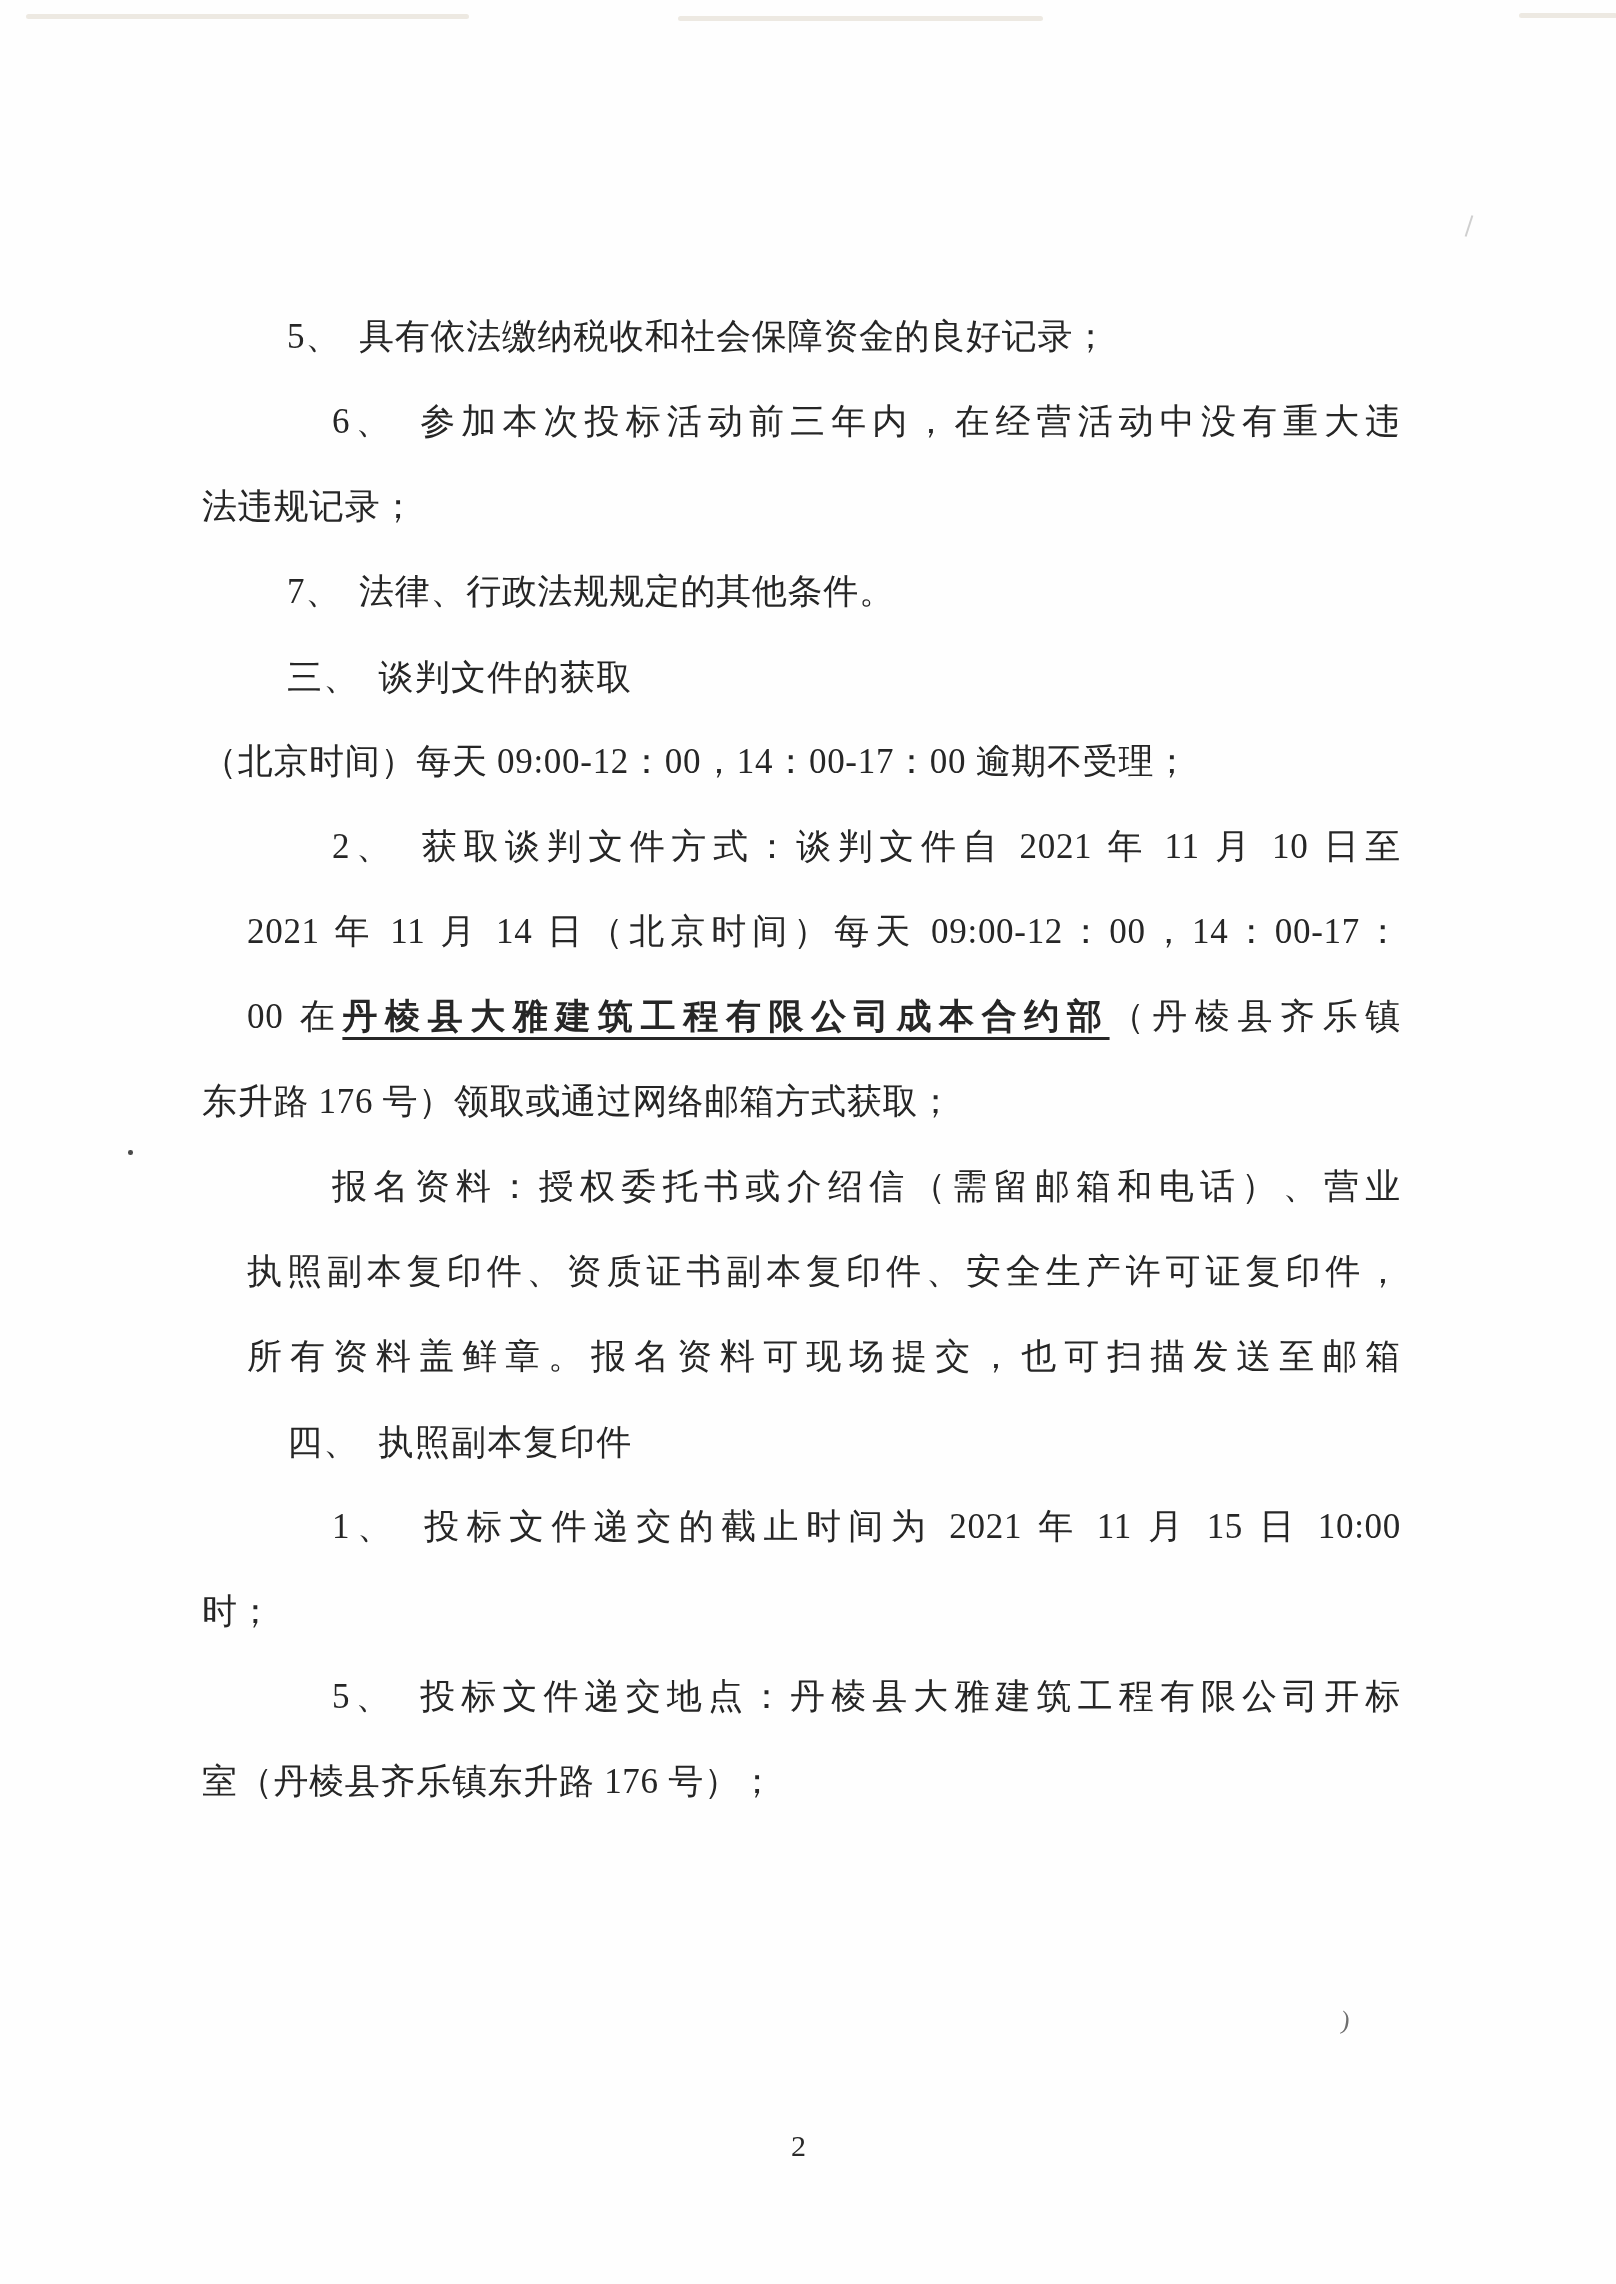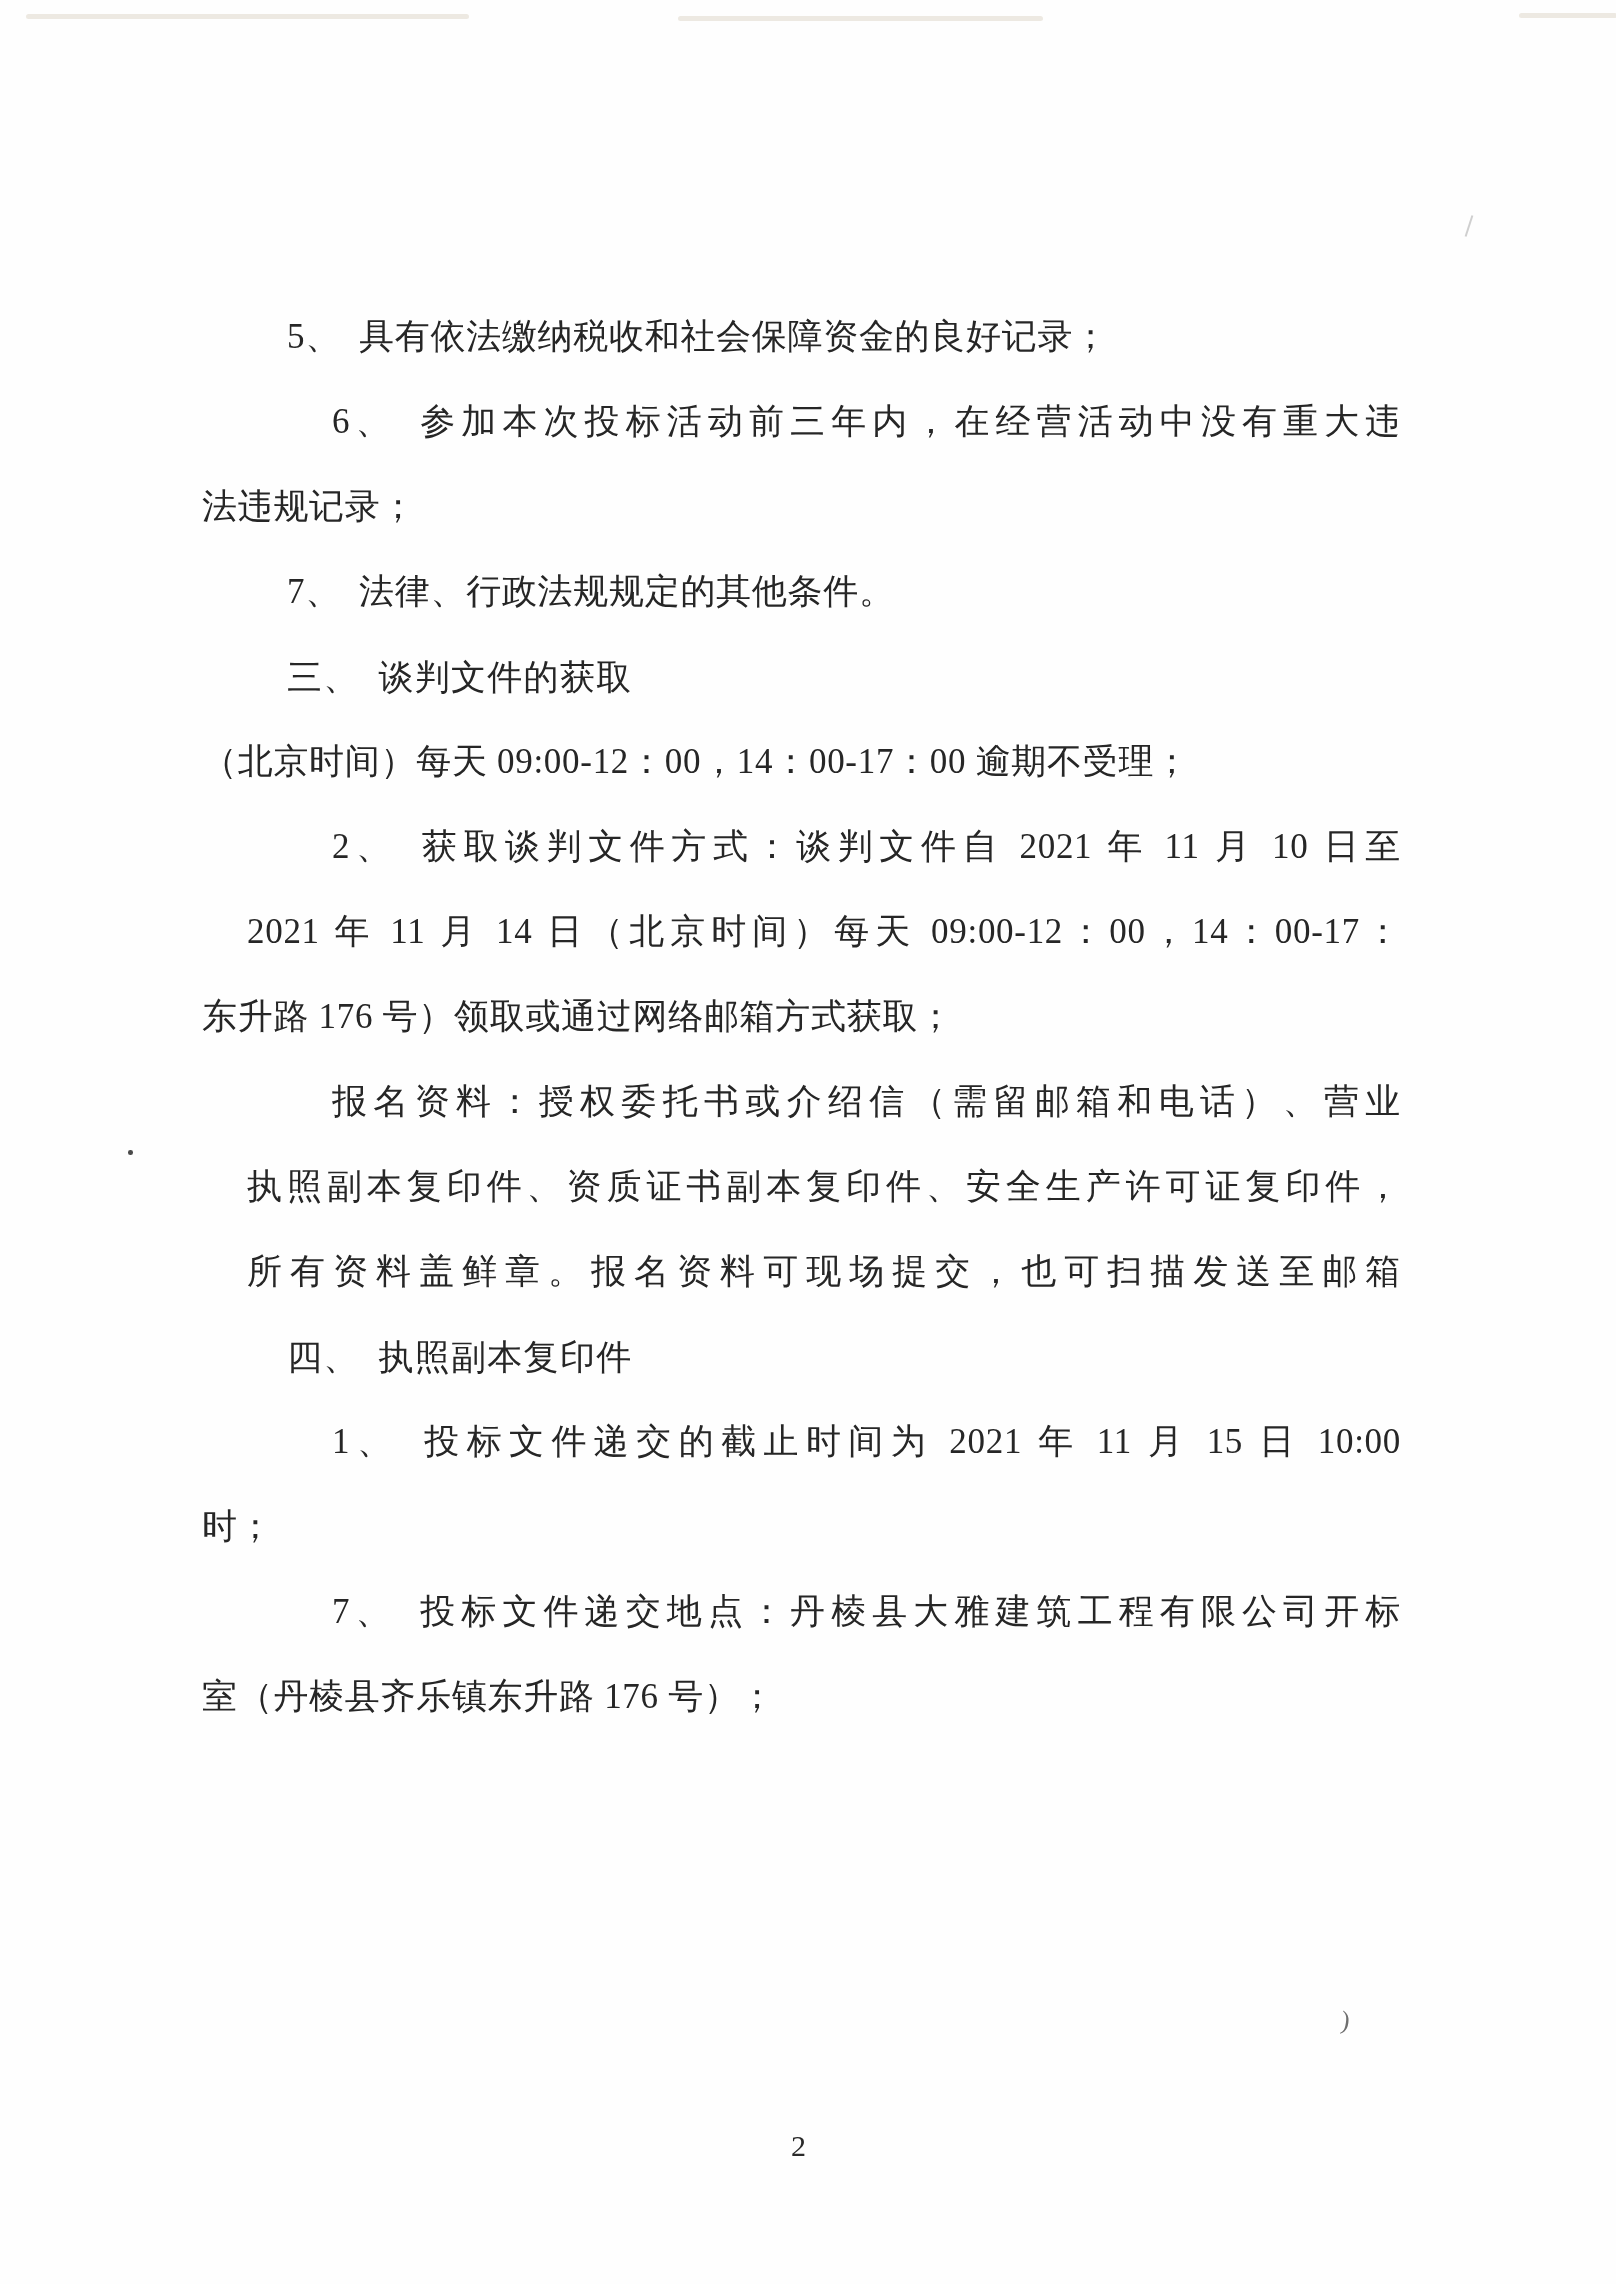--- a/index.html
+++ b/index.html
@@ -103,27 +103,28 @@
 
   <div class="text-block">
       <div class="line indent"><span>5、 具有依法缴纳税收和社会保障资金的良好记录；</span></div>
       <div class="line indent justify"><span>6、 参加本次投标活动前三年内，在经营活动中没有重大违</span></div>
       <div class="line"><span>法违规记录；</span></div>
       <div class="line indent"><span>7、 法律、行政法规规定的其他条件。</span></div>
       <div class="line indent heading"><span>三、 谈判文件的获取</span></div>
       <div class="line"><span>（北京时间）每天 09:00-12：00，14：00-17：00 逾期不受理；</span></div>
       <div class="line indent justify"><span>2、 获取谈判文件方式：谈判文件自 2021 年 11 月 10 日至</span></div>
       <div class="line justify"><span>2021 年 11 月 14 日（北京时间）每天 09:00-12：00，14：00-17：</span></div>
+      <div class="line justify"><span>00 在</span><span class="u">丹棱县大雅建筑工程有限公司成本合约部</span><span>（丹棱县齐乐镇</span></div>
       <div class="line"><span>东升路 176 号）领取或通过网络邮箱方式获取；</span></div>
       <div class="line indent justify"><span>报名资料：授权委托书或介绍信（需留邮箱和电话）、营业</span></div>
       <div class="line justify"><span>执照副本复印件、资质证书副本复印件、安全生产许可证复印件，</span></div>
       <div class="line justify"><span>所有资料盖鲜章。报名资料可现场提交，也可扫描发送至邮箱</span></div>
       <div class="line indent heading"><span>四、 执照副本复印件</span></div>
       <div class="line indent justify"><span>1、 投标文件递交的截止时间为 2021 年 11 月 15 日 10:00</span></div>
       <div class="line"><span>时；</span></div>
-      <div class="line indent justify"><span>7、 投标文件递交地点：丹棱县大雅建筑工程有限公司开标</span></div>
+      <div class="line indent justify"><span>5、 投标文件递交地点：丹棱县大雅建筑工程有限公司开标</span></div>
       <div class="line"><span>室（丹棱县齐乐镇东升路 176 号）；</span></div>
     </div>
 
   <div class="page-number">2</div>
 
 </div>
 
 
 </body></html>

